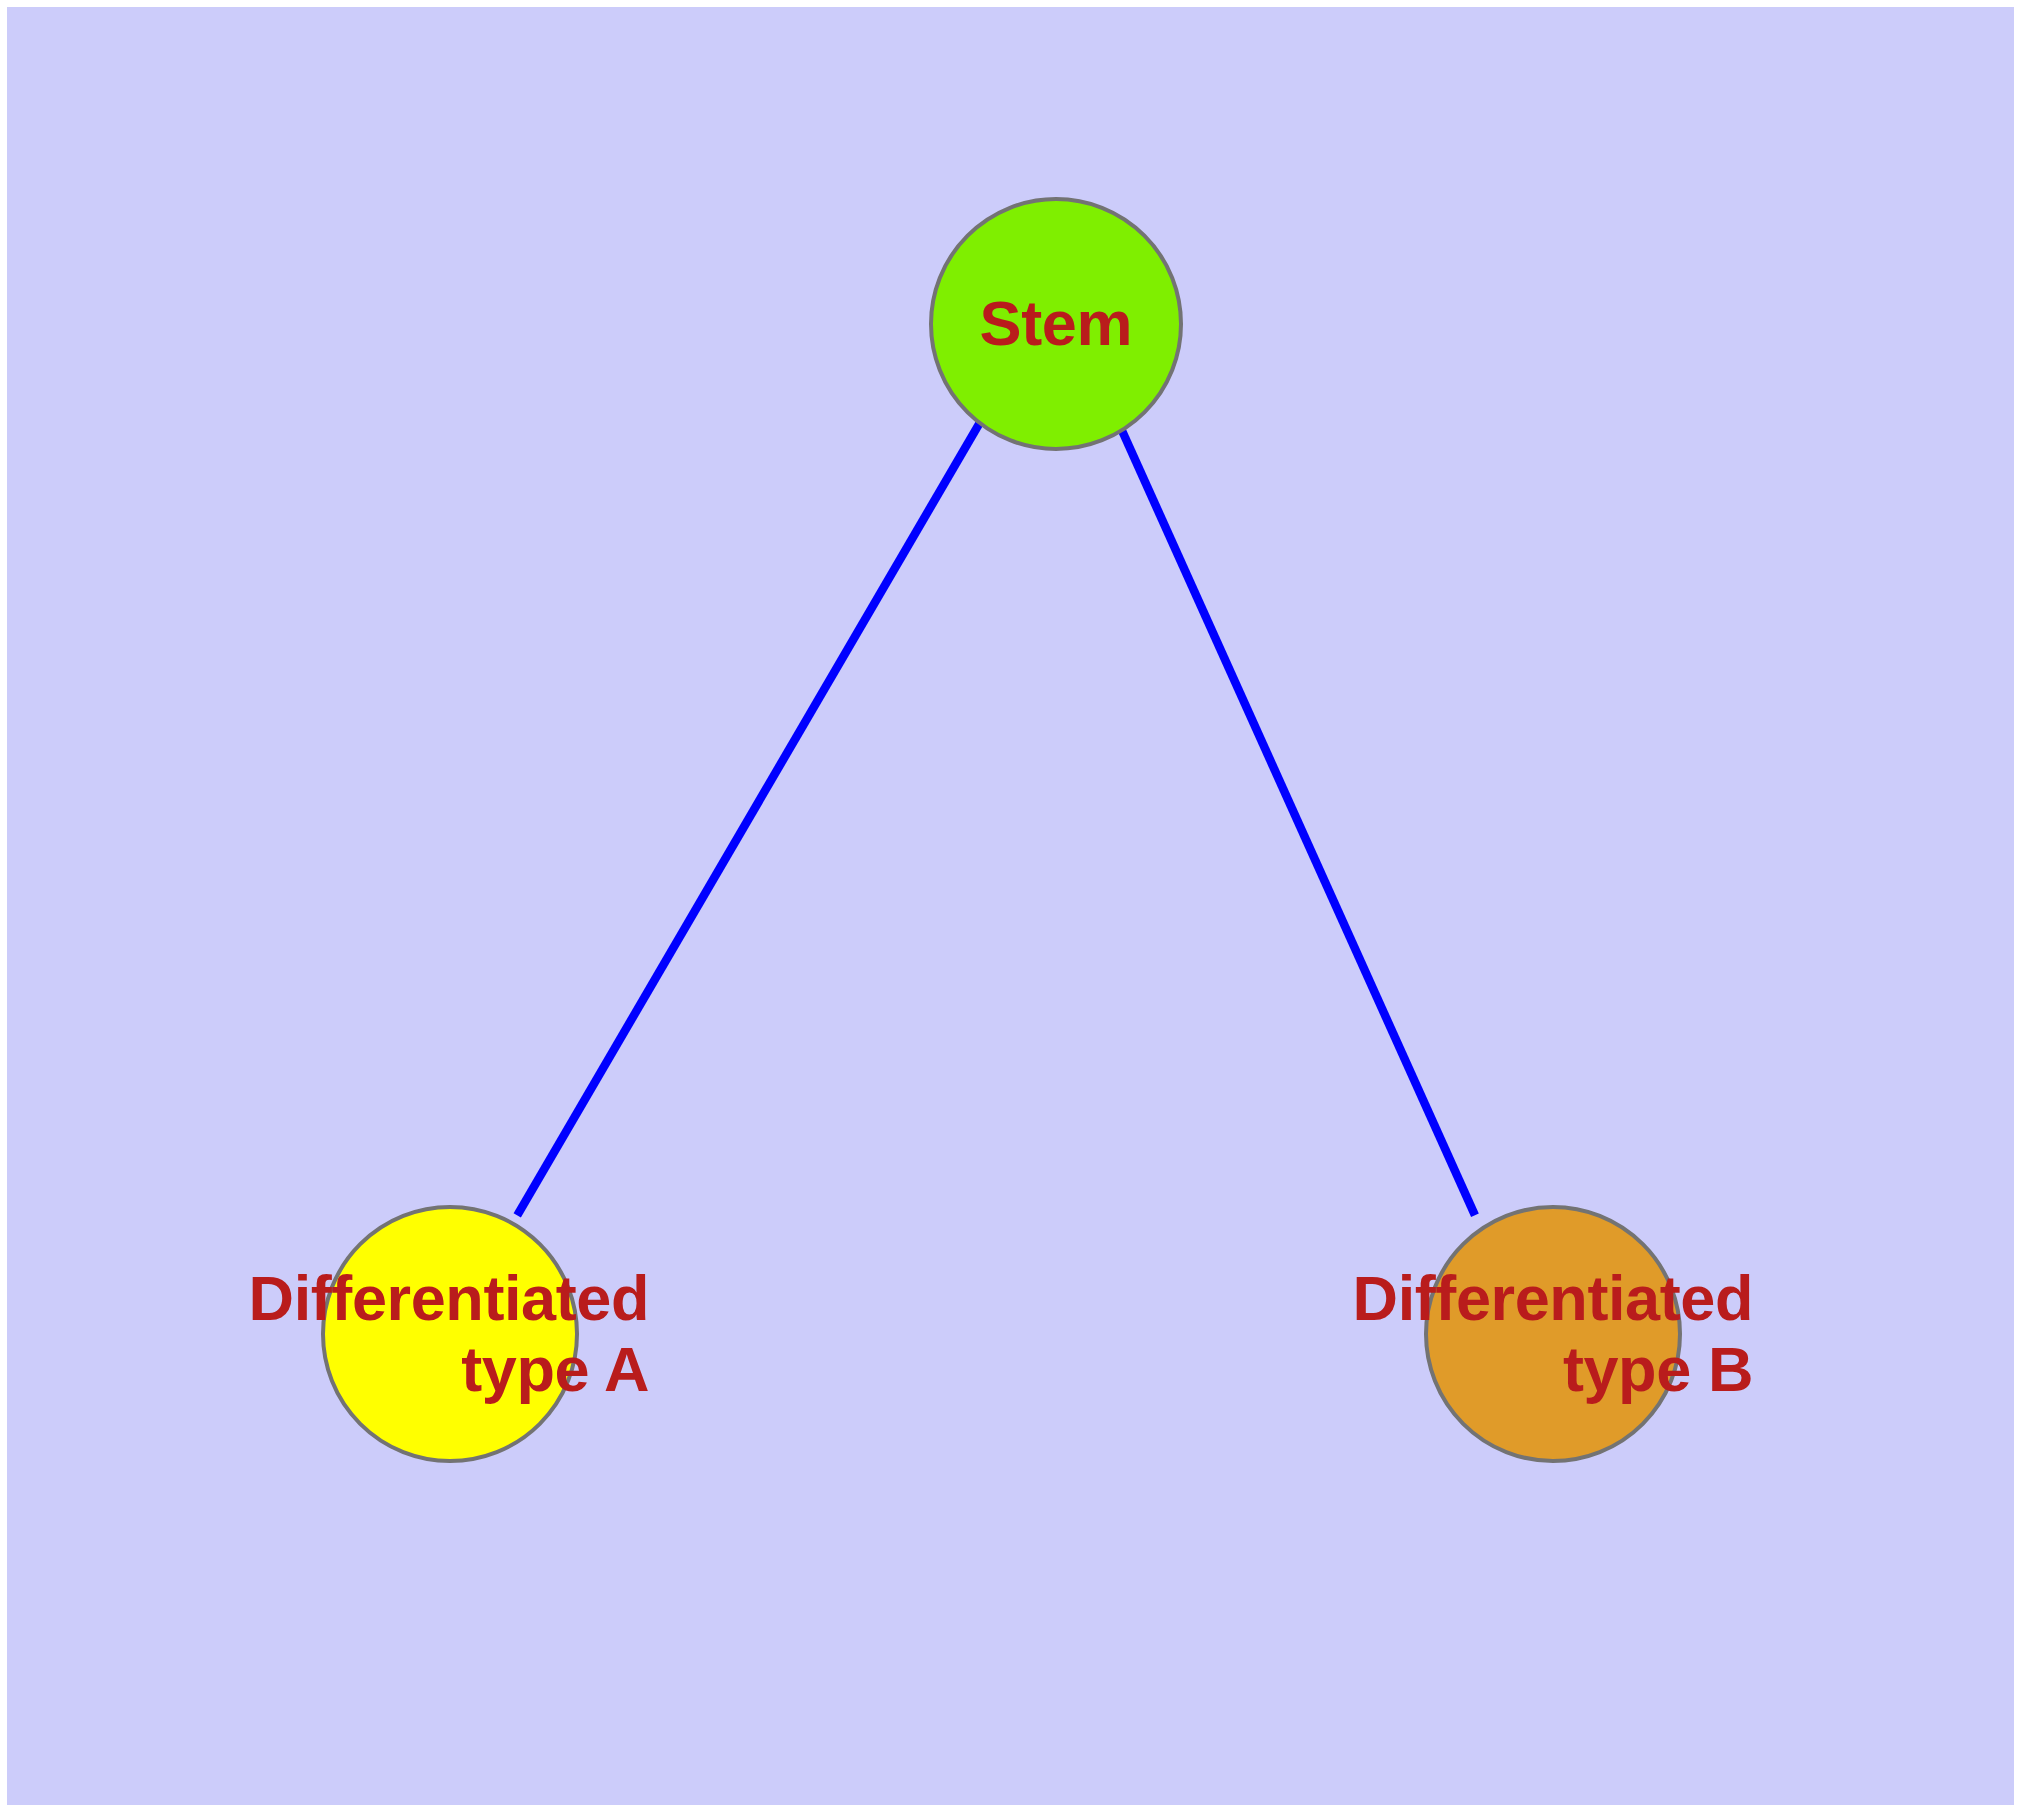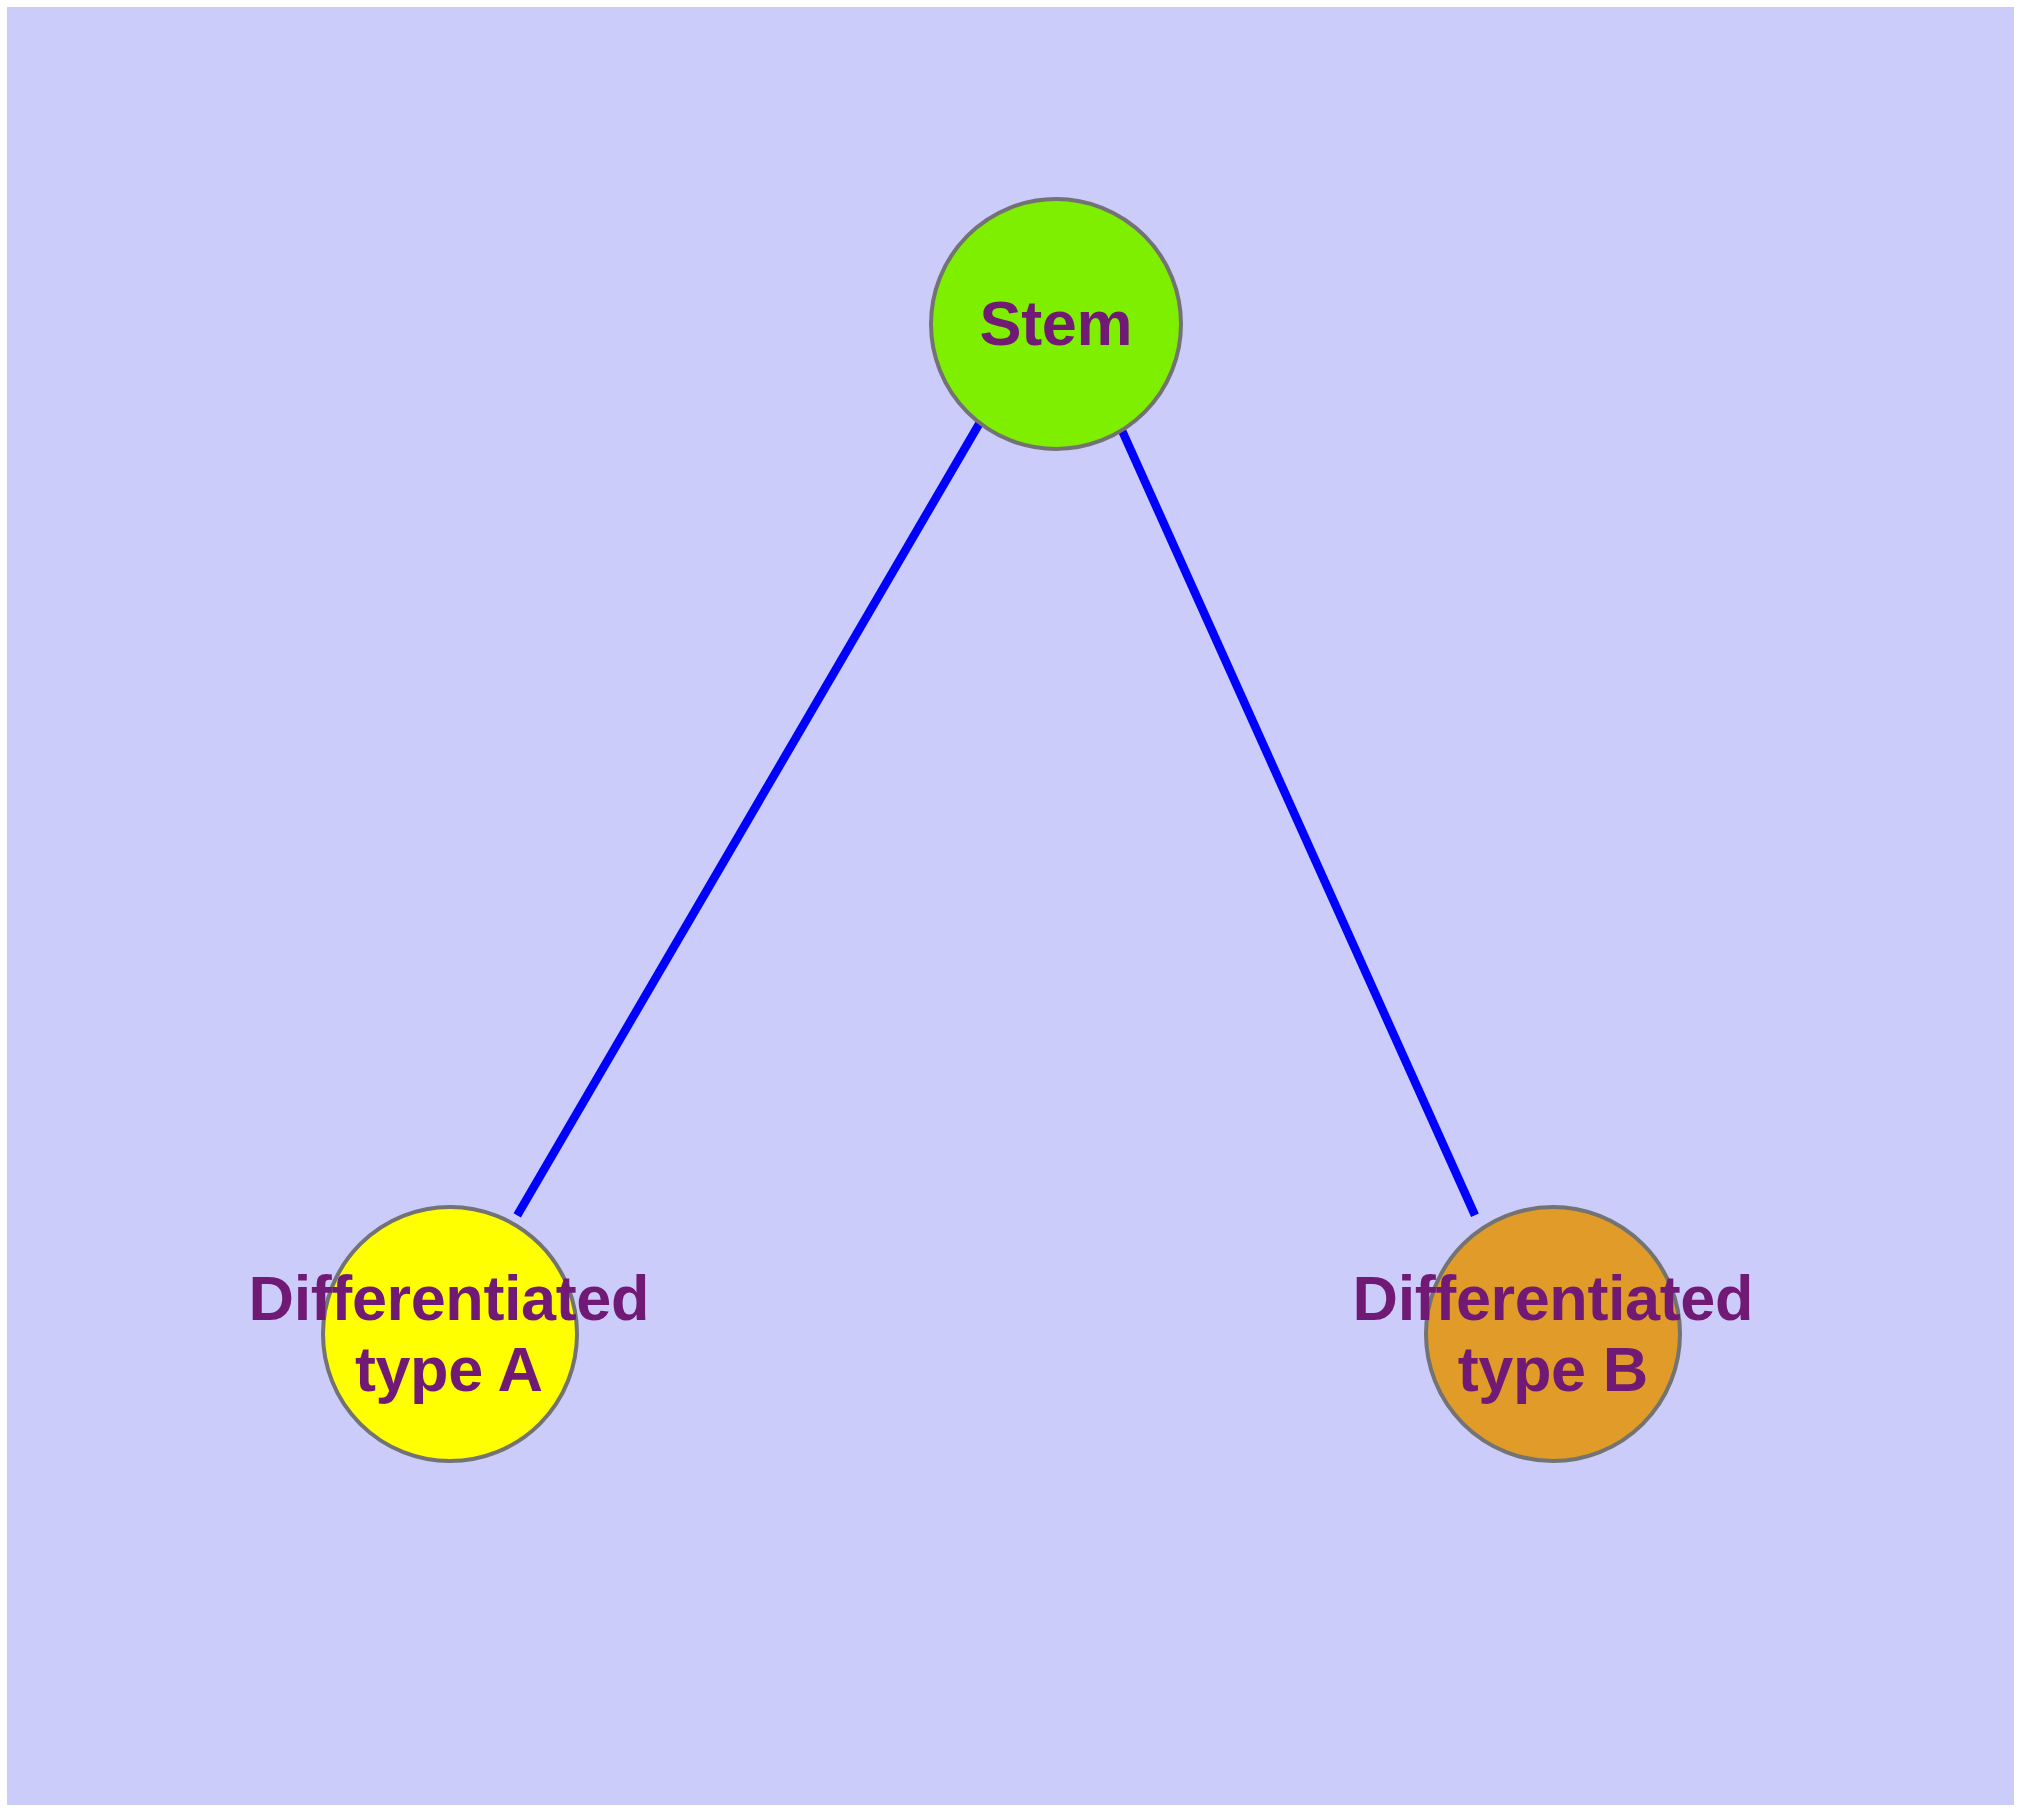--- a/index.html
+++ b/index.html
@@ -47,26 +47,26 @@
     border-radius: 50%;
     box-sizing: border-box;
     border: 4.2px solid #737373;
   }
 
   .node-label {
     position: absolute;
     left: 50%;
     top: 50%;
     transform: translate(-50%, -50%);
-    color: #701a75;
+    color: #b91c1c;
     font-family: "Liberation Sans", sans-serif;
     font-weight: bold;
     font-size: 63px;
     line-height: 1.13;
-    text-align: center;
+    text-align: right;
     white-space: pre;
     letter-spacing: -0.4px;
     pointer-events: none;
   }
 
   #node-stem {
     left: 922px;
     top: 190px;
     width: 254px;
     height: 254px;

